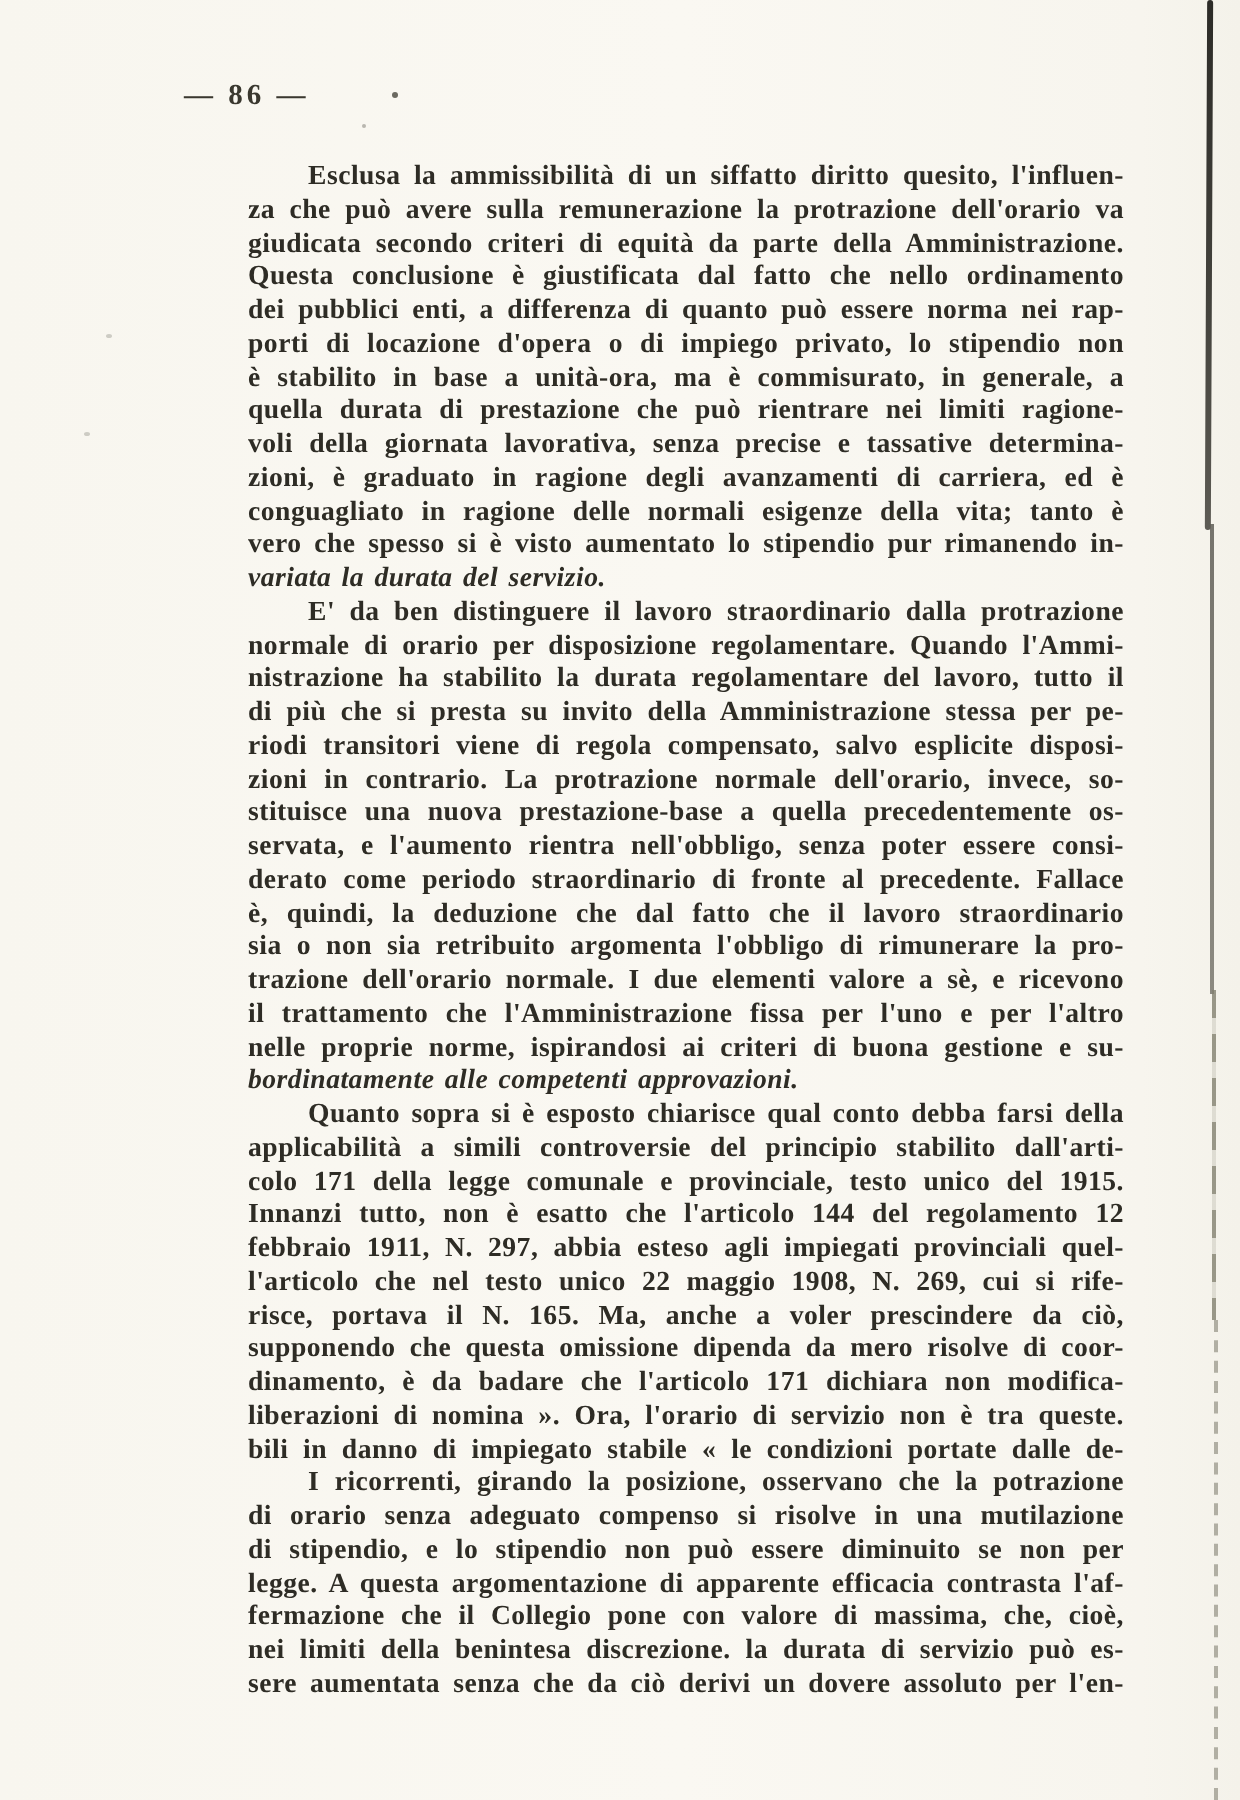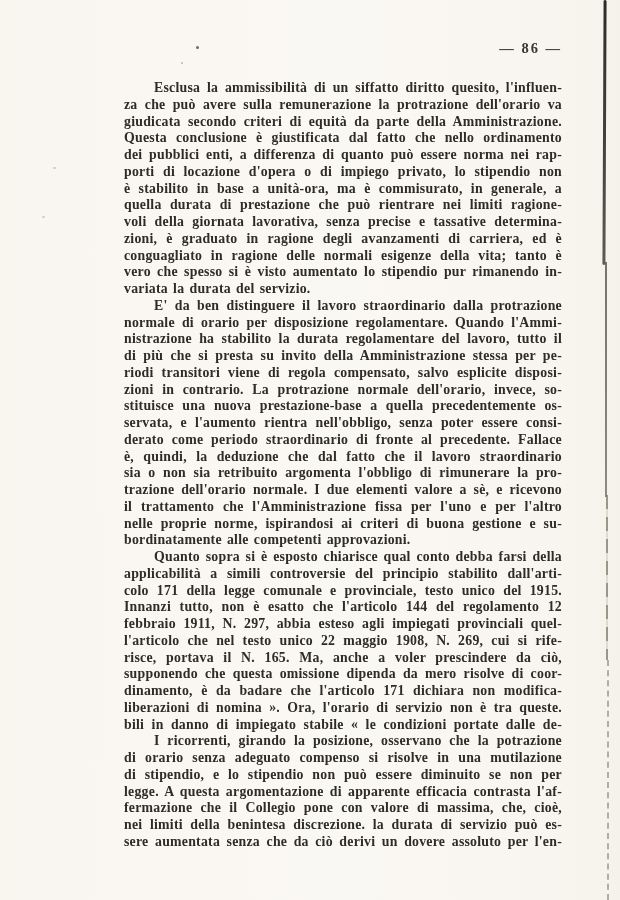--- a/index.html
+++ b/index.html
@@ -10,21 +10,21 @@
     position: relative;
     font-family: "Liberation Serif", "DejaVu Serif", serif;
   }
   .page {
     position: absolute; inset: 0;
     background: linear-gradient(90deg, #f8f6ef 0%, #faf8f2 55%, #f7f5ee 92%, #f4f2ea 100%);
   }
   .page-number {
     position: absolute;
     top: 40px; left: 92px; width: 470px;
-    text-align: right;
+    text-align: left;
     font-size: 14.5px;
     font-weight: bold;
     color: #3a382f;
     letter-spacing: 2px;
   }
   .text-block {
     position: absolute;
     top: 80px; left: 92px; width: 470px;
     font-size: 13.8px;
     font-weight: bold;
@@ -34,21 +34,21 @@
   }
   .line {
     height: 16.75px;
     line-height: 16.75px;
     text-align: justify;
     text-align-last: justify;
     white-space: normal;
     margin-left: 32px;
   }
   .line.indent { padding-left: 30px; }
-  .line.short { text-align-last: left; }
+  .line.short { text-align-last: left; font-style: italic; }
   
   .scan-line-1 {
     position: absolute; top: 0; left: 603px; width: 3px; height: 265px;
     background: linear-gradient(180deg, #2c2b27 0%, #45443e 60%, #5d5b54 100%);
     transform: rotate(0.25deg);
     border-radius: 2px;
   }
   .scan-line-2 {
     position: absolute; top: 262px; left: 605px; width: 2px; height: 235px;
     background: linear-gradient(180deg, #5f5d56 0%, #757holds368 0%, #79776e 100%);

